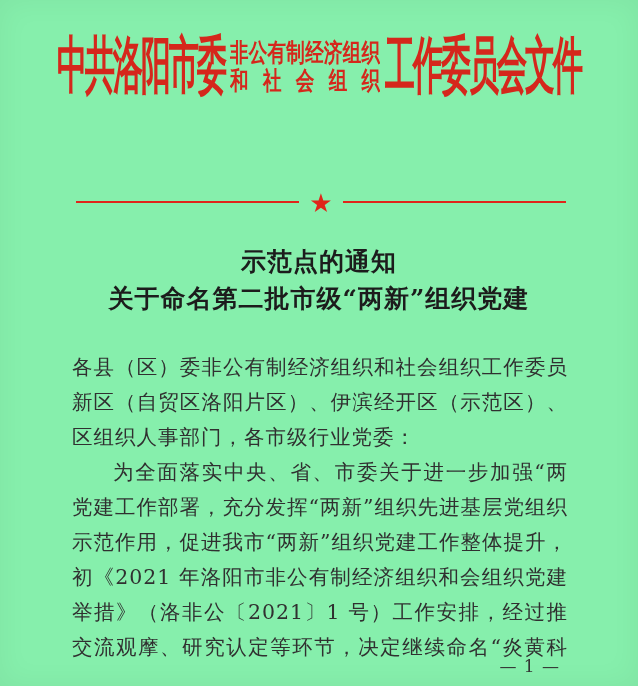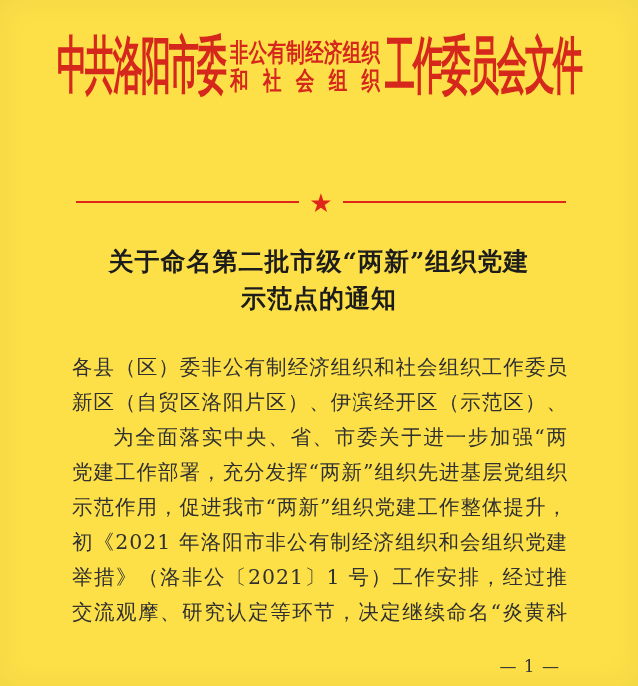--- a/index.html
+++ b/index.html
@@ -4,21 +4,21 @@
 <style>
   * { margin:0; padding:0; box-sizing:border-box; }
   html,body { background:#ffffff; }
   body {
     width:638px; height:686px;
     font-family:"DejaVu Serif","Liberation Serif",serif;
     position:relative;
   }
   .page {
     position:relative; width:638px; height:686px;
-    background:#fde047; overflow:hidden;
+    background:#86efac; overflow:hidden;
     box-shadow: inset 0 0 30px rgba(0,0,0,0.05);
   }
 
   
   .red-header {
     position:absolute; top:20px; left:0; right:0; height:92px;
     display:flex; justify-content:center; align-items:center; gap:5px;
     color:#d5271c;
   }
   .hdr-big {
@@ -96,27 +96,28 @@
   </div>
 
 
   <div class="divider">
     <span class="dline"></span>
     <span class="star">★</span>
     <span class="dline"></span>
   </div>
 
   <h1 class="doc-title">
+    <span class="t-line">示范点的通知</span>
     <span class="t-line">关于命名第二批市级“两新”组织党建</span>
-    <span class="t-line">示范点的通知</span>
   </h1>
 
   <div class="doc-body">
     <p class="bline">各县（区）委非公有制经济组织和社会组织工作委员会，高</p>
     <p class="bline">新区（自贸区洛阳片区）、伊滨经开区（示范区）、龙门园</p>
+    <p class="bline para-end">区组织人事部门，各市级行业党委：</p>
     <p class="bline indent">为全面落实中央、省、市委关于进一步加强“两新”组织</p>
     <p class="bline">党建工作部署，充分发挥“两新”组织先进基层党组织的标杆</p>
     <p class="bline">示范作用，促进我市“两新”组织党建工作整体提升，按照年</p>
     <p class="bline">初《2021 年洛阳市非公有制经济组织和会组织党建工作十条</p>
     <p class="bline">举措》（洛非公〔2021〕1 号）工作安排，经过推荐上报、</p>
     <p class="bline">交流观摩、研究认定等环节，决定继续命名“炎黄科技园联合</p>
   </div>
 
   <div class="page-num">— 1 —</div>
 

